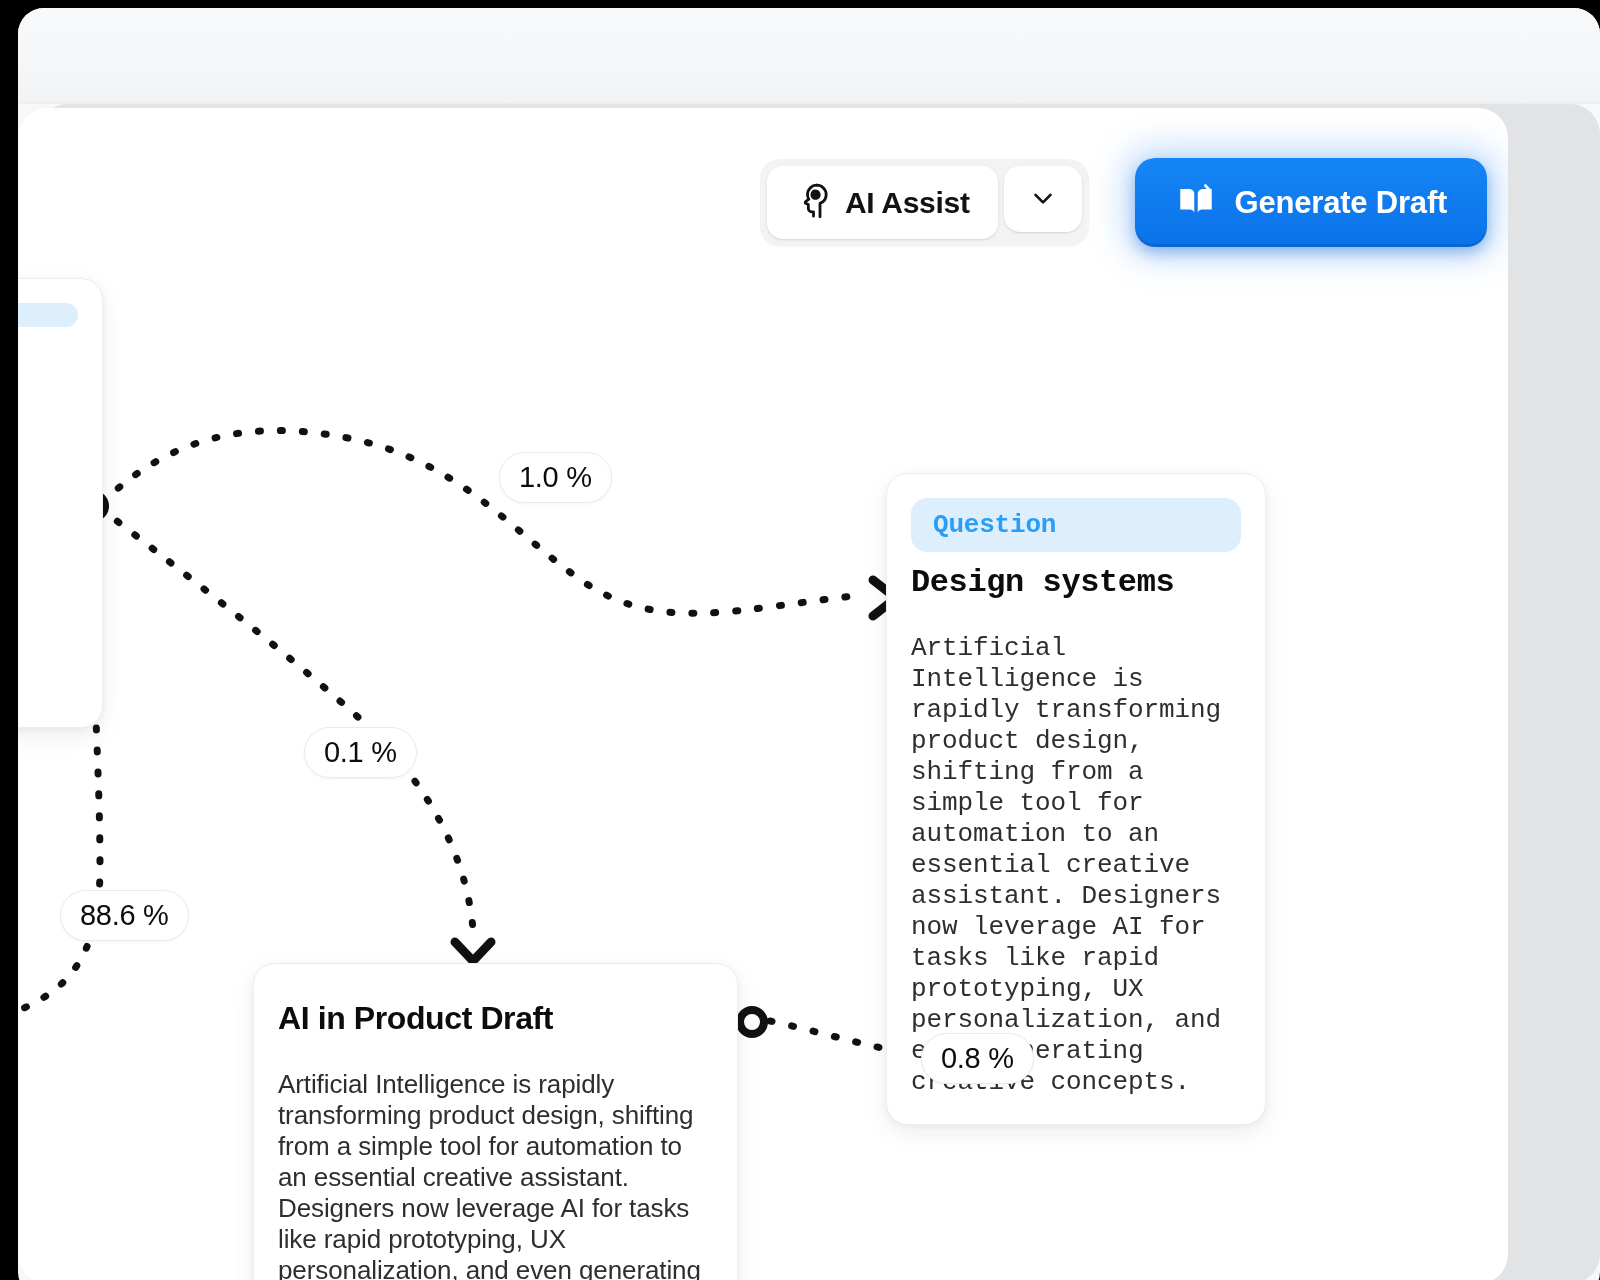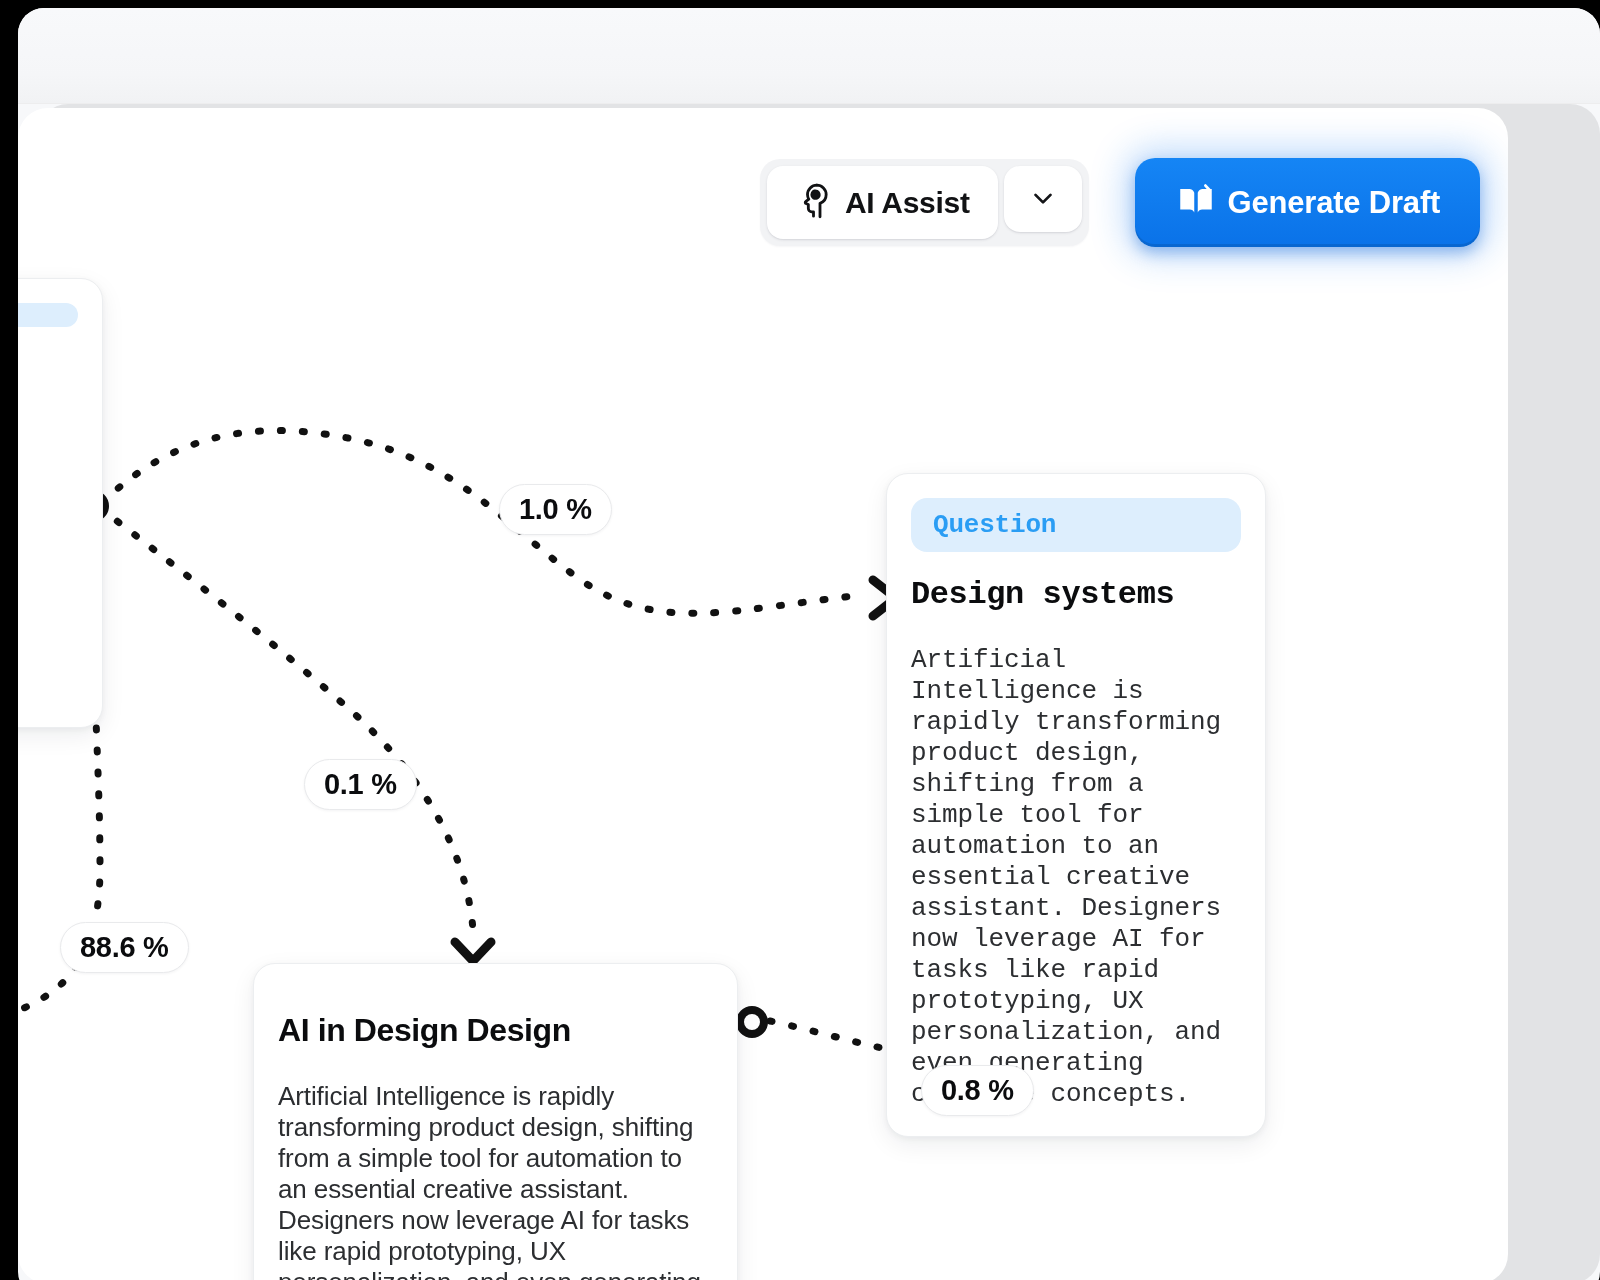--- a/index.html
+++ b/index.html
@@ -103,21 +103,21 @@
     border: none;
     border-radius: 16px;
     cursor: pointer;
     box-shadow: 0 1px 3px rgba(16,24,40,0.10), 0 1px 1px rgba(16,24,40,0.04);
   }
 
   .generate-btn {
     position: relative;
     display: flex;
     align-items: center;
-    gap: 11px;
+    gap: 18px;
     background: linear-gradient(to bottom, #1585f5 0%, #0a72e8 100%);
     border: none;
     border-radius: 20px;
     padding: 22px 40px;
     cursor: pointer;
     box-shadow: 0 0 34px 10px rgba(32,128,245,0.28),
                 0 6px 14px rgba(10,90,200,0.35),
                 inset 0 -3px 0 rgba(0,0,0,0.10);
   }
   .generate-btn .label {
@@ -152,21 +152,21 @@
     display: block;
     background: #ddeefd;
     border-radius: 16px;
     padding: 12px 22px;
     font-size: 26px;
     font-weight: 700;
     color: #2a9df4;
     letter-spacing: -0.2px;
   }
   .node-title {
-    margin-top: 24px;
+    margin-top: 12px;
     font-size: 32px;
     font-weight: 700;
     color: #0b0c0e;
     letter-spacing: -0.4px;
   }
   .node-body {
     margin-top: 32px;
     font-size: 26px;
     line-height: 31px;
     color: #2c2e31;
@@ -200,27 +200,26 @@
   }
 
   
   .edge-label {
     position: absolute;
     background: #ffffff;
     border: 1px solid #e9eaec;
     border-radius: 999px;
     padding: 8px 19px;
     font-size: 29px;
-    font-weight: 700;
+    font-weight: 400;
     color: #0b0c0e;
     letter-spacing: -0.3px;
     white-space: nowrap;
     z-index: 30;
     box-shadow: 0 1px 3px rgba(16,24,40,0.05);
-    margin-top: 32px;
   }
 </style>
 </head>
 <body>
 
 <div class="outer-window">
   <div class="outer-titlebar"></div>
 </div>
 
 <div class="backdrop-panel"></div>
@@ -268,21 +267,21 @@
 .</div>
   </div>
 
   <div class="node-card" id="node-question">
     <span class="node-badge">Question</span>
     <div class="node-title">Design systems</div>
     <div class="node-body">Artificial Intelligence is rapidly transforming product design, shifting from a simple tool for automation to an essential creative assistant. Designers now leverage AI for tasks like rapid prototyping, UX personalization, and even generating creative concepts.</div>
   </div>
 
   <div class="node-card" id="node-critique">
-    <div class="node-title">AI in Design Design</div>
+    <div class="node-title">AI in Product Draft</div>
     <div class="node-body">Artificial Intelligence is rapidly transforming product design, shifting from a simple tool for automation to an essential creative assistant. Designers now leverage AI for tasks like rapid prototyping, UX personalization, and even generating creative concepts.</div>
   </div>
 
   <div class="toolbar">
 
     <div class="assist-group">
       <button class="assist-btn">
         <span>
           <svg width="40" height="40" viewBox="0 0 24 24" fill="none">
             <path d="M15.5 2.5c-3.1 0-5.6 2.5-5.6 5.6 0 1 .3 2 .8 2.8l-1.9 1.5c-.4.3-.3.9.2 1.1l1.4.6v2.4c0 1.1.9 2 2 2h1.1v2.6" stroke="#111214" stroke-width="1.7" stroke-linecap="round" stroke-linejoin="round"></path>

